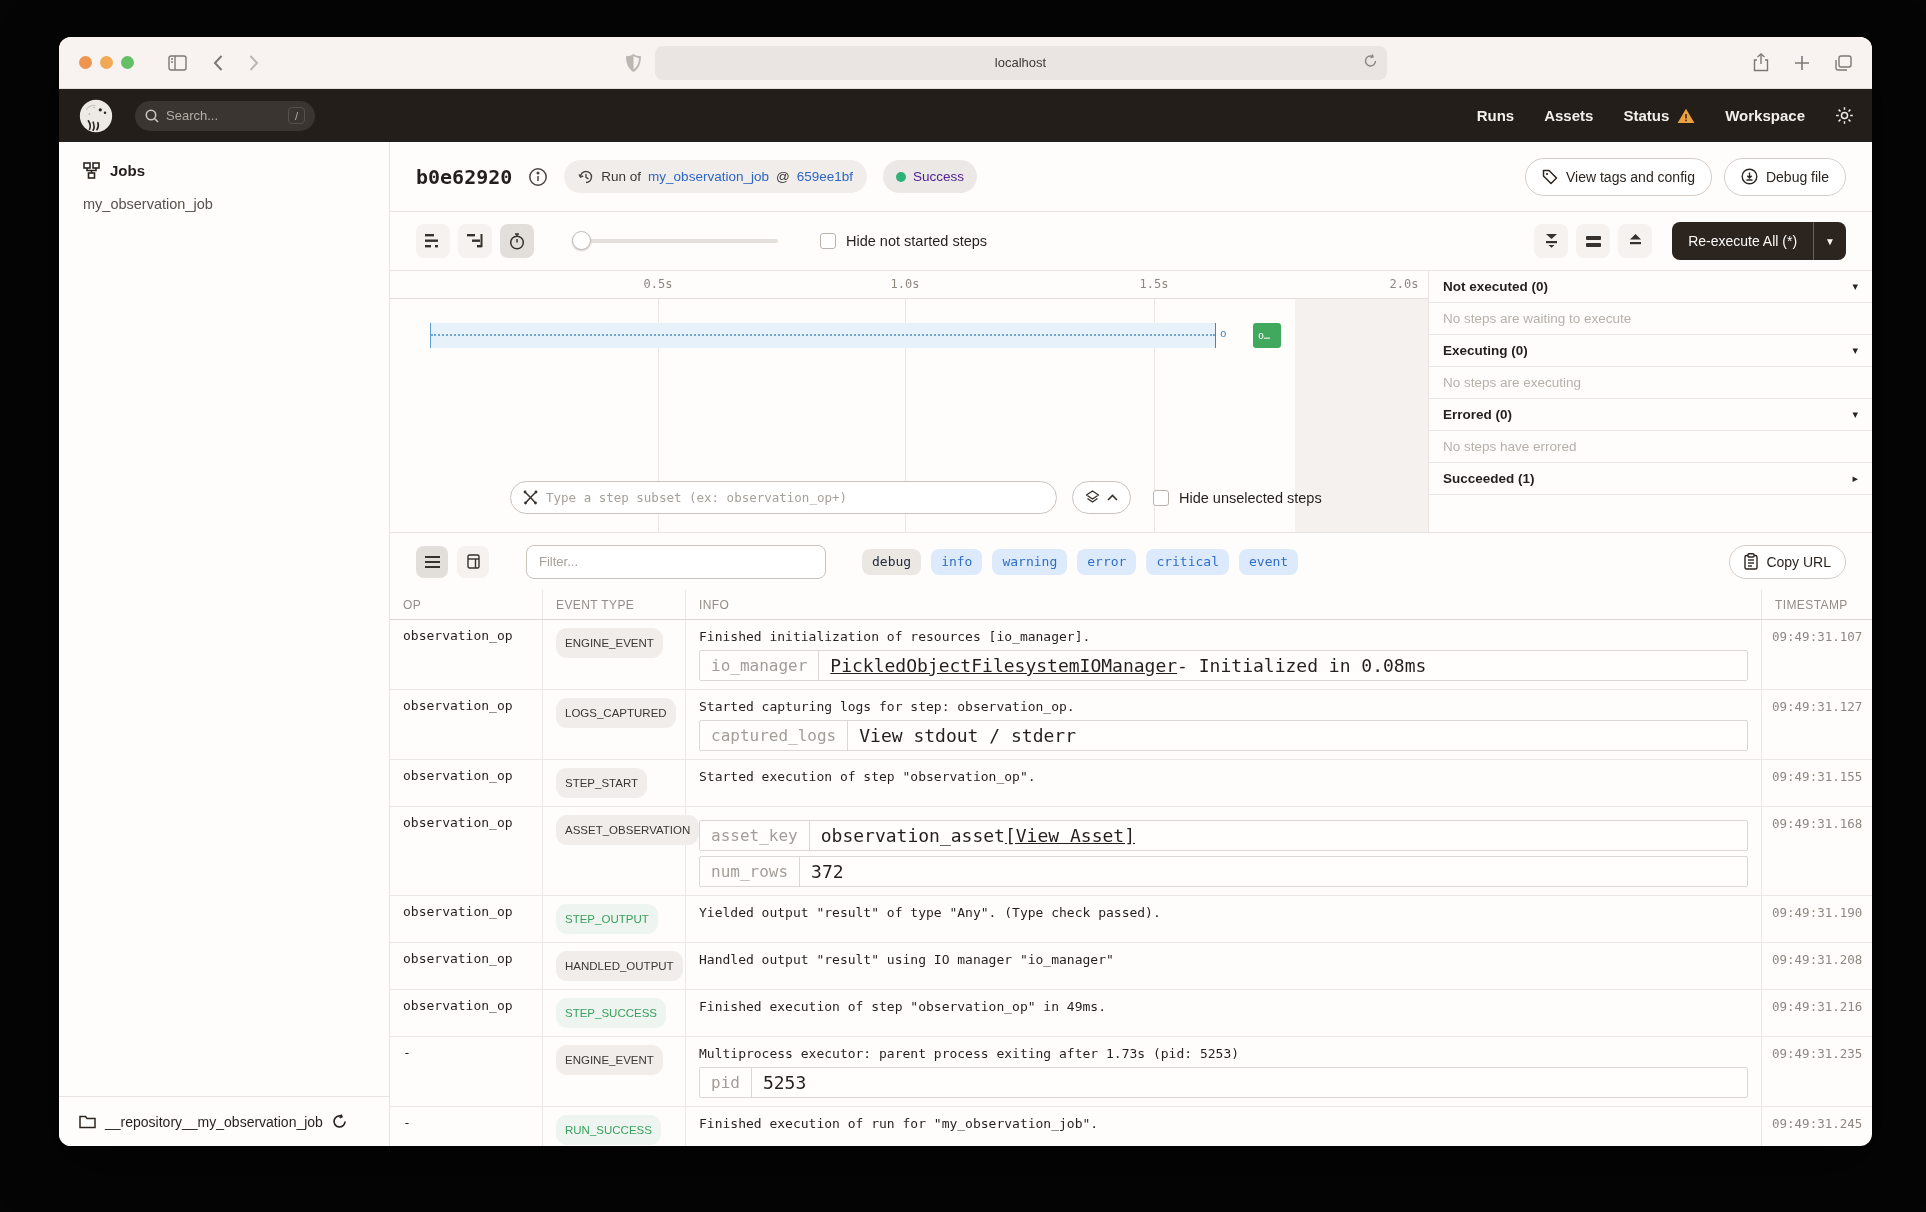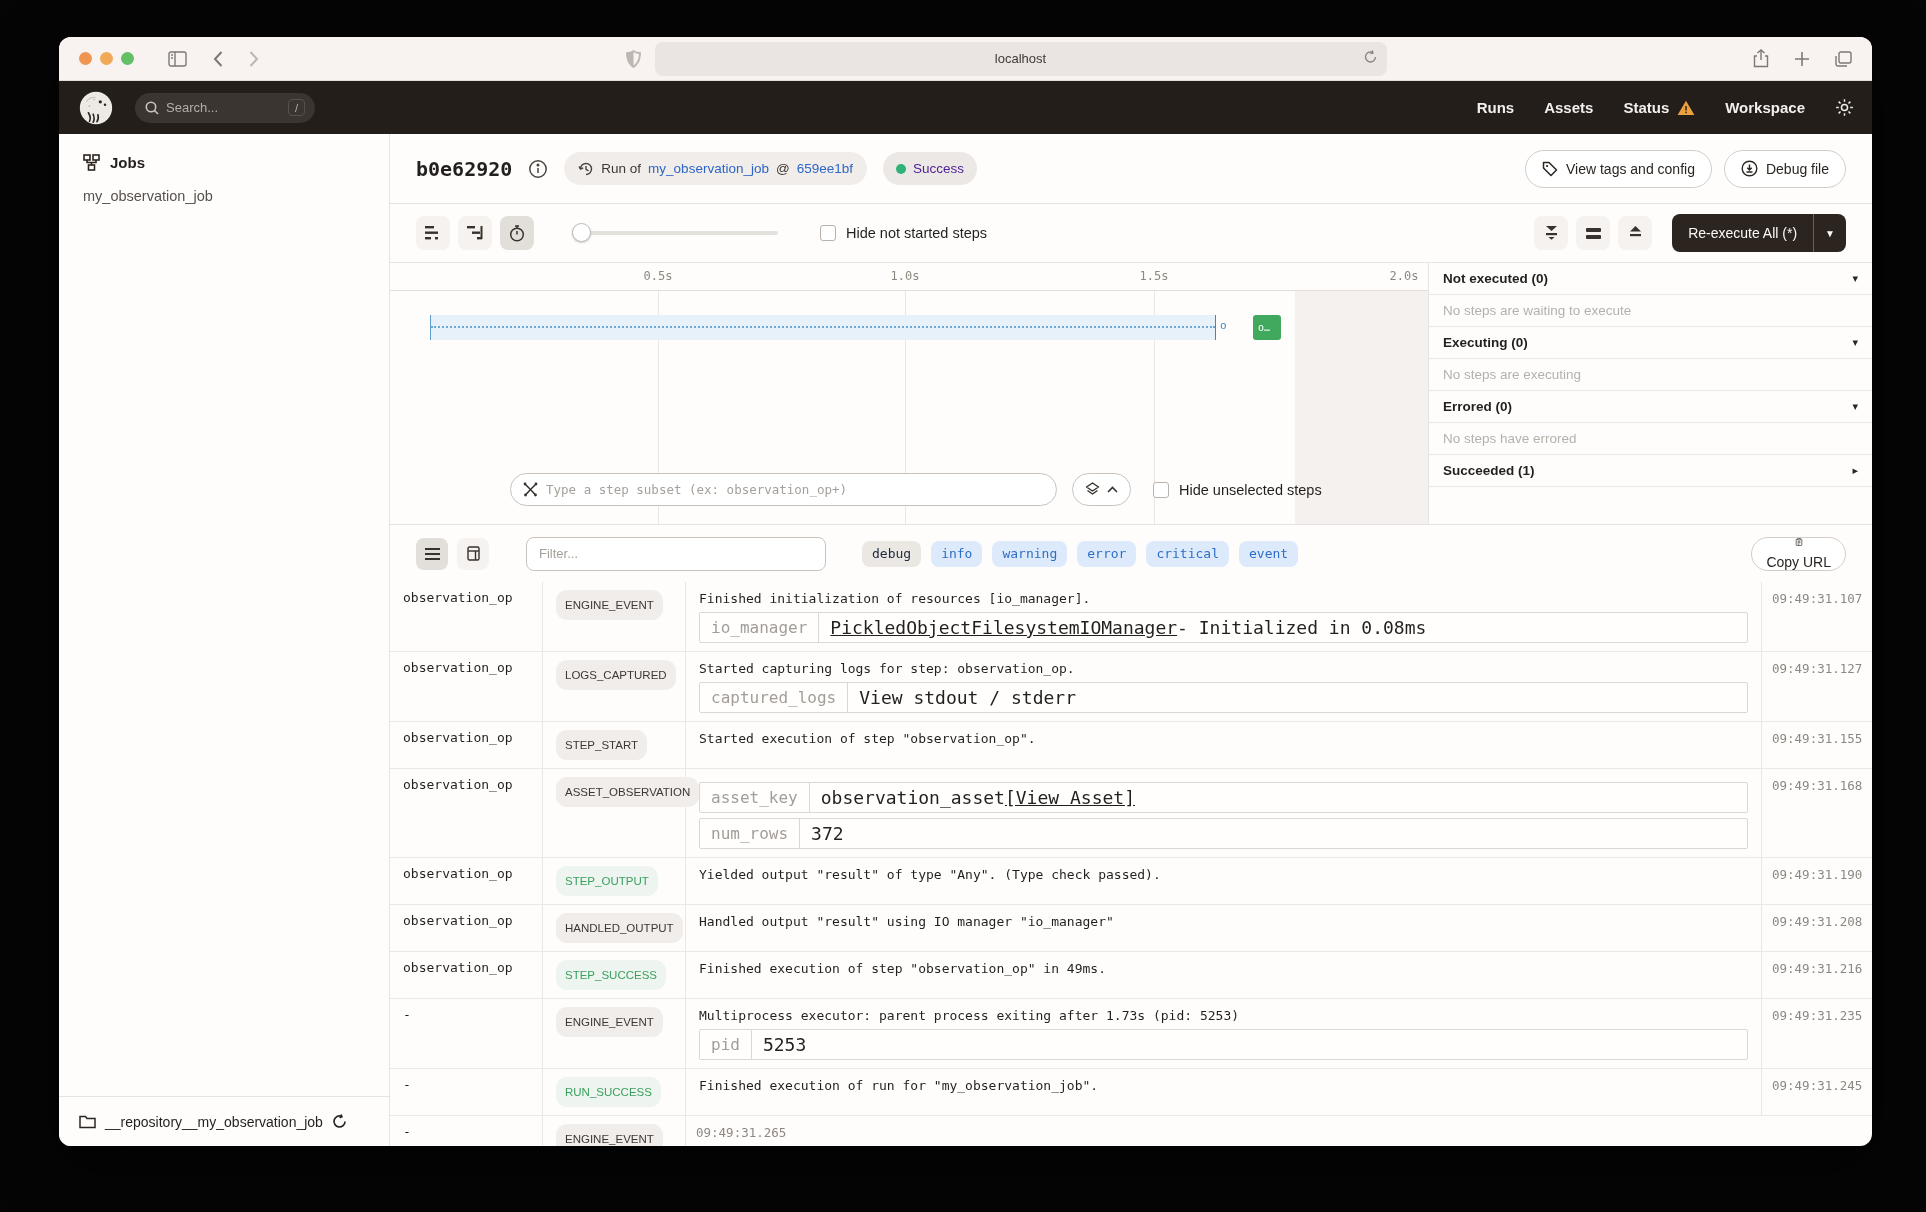--- a/index.html
+++ b/index.html
@@ -4,21 +4,21 @@
 <style>
   * { margin:0; padding:0; box-sizing:border-box; }
   html,body { width:1926px; height:1212px; background:#050505; font-family:"Liberation Sans","DejaVu Sans",sans-serif; }
   .mono { font-family:"DejaVu Sans Mono","Liberation Mono",monospace; }
 
   .window { position:absolute; left:59px; top:37px; width:1813px; height:1109px;
     border-radius:12px; overflow:hidden; background:#fffdfc; box-shadow:0 18px 60px rgba(0,0,0,.6);
     display:flex; flex-direction:column; }
 
   
-  .browser-bar { height:44px; background:#f8f3f1; border-bottom:1px solid #e3dcd9; display:flex; align-items:center; padding:0 20px; flex:0 0 auto; }
+  .browser-bar { height:52px; background:#f8f3f1; border-bottom:1px solid #e3dcd9; display:flex; align-items:center; padding:0 20px; flex:0 0 auto; }
   .tl { width:13px; height:13px; border-radius:50%; margin-right:8px; }
   .tl.red { background:#ef9552; } .tl.yellow { background:#f0a956; } .tl.green { background:#64bf67; }
   .chrome-ic { color:#7d7872; margin-left:26px; display:flex; align-items:center; }
   .chrome-ic.dim { color:#bdb7b2; }
   .spacer { flex:1; }
   .url-pill { width:732px; height:34px; background:#eae4e2; border-radius:8px; display:flex; align-items:center; justify-content:center; position:relative; }
   .url-text { font-size:13px; color:#3f3a36; }
   .reload { position:absolute; right:10px; color:#8b8580; }
 
   
@@ -95,21 +95,21 @@
   .log-toolbar { height:57px; display:flex; align-items:center; padding:0 26px; }
   .lt-icon { width:32px; height:32px; border-radius:8px; background:#f5f2ef; display:flex; align-items:center; justify-content:center; color:#37322d; margin-right:9px; }
   .lt-icon.active { background:#e2deda; }
   .filter-input { width:300px; height:34px; border:1px solid #c9c3be; border-radius:8px; background:#fff; margin-left:28px; display:flex; align-items:center; padding:0 12px; }
   .filter-input input { border:none; outline:none; width:100%; font-size:13px; color:#4a453f; background:transparent; font-family:"Liberation Sans",sans-serif; }
   .filter-input input::placeholder { color:#a6a09a; }
   .chips { display:flex; gap:10px; margin-left:36px; }
   .chip { height:26px; border-radius:8px; padding:0 10px; display:flex; align-items:center; font-size:13px; font-family:"DejaVu Sans Mono","Liberation Mono",monospace; }
   .chip.on { background:#ddeafc; color:#2f6ec7; }
   .chip.off { background:#ebe7e3; color:#222c3f; }
-  .copy-url { margin-left:auto; height:34px; border:1px solid #d3cdc9; border-radius:17px; background:#fff; display:flex; align-items:center; gap:8px; padding:0 14px; font-size:14px; color:#2b2520;flex-direction:column; }
+  .copy-url { margin-left:auto; height:34px; border:1px solid #d3cdc9; border-radius:17px; background:#fff; display:flex; align-items:center; gap:8px; padding:0 14px; font-size:14px; color:#2b2520; }
 
   
   .log-table { flex:1; display:flex; flex-direction:column; overflow:hidden; }
   .t-row { display:grid; grid-template-columns:153px 143px 1fr 110px; border-bottom:1px solid #ece7e4; }
   .t-head { border-bottom:1px solid #dcd7d3; }
   .t-head > div { font-size:12px; color:#938d87; letter-spacing:.4px; padding:8px 13px 7px; font-family:"Liberation Sans",sans-serif; }
   .c1 { border-right:1px solid #ece7e4; }
   .c2 { border-right:1px solid #ece7e4; }
   .c3 { border-right:1px solid #ece7e4; }
   .cell { padding:8px 13px; font-family:"DejaVu Sans Mono","Liberation Mono",monospace; }
@@ -451,20 +451,26 @@
               <rect x="4" y="0.8" width="6" height="3.2" rx="1" fill="#fff"></rect>
               <line x1="4" y1="7" x2="10" y2="7"></line>
               <line x1="4" y1="10" x2="10" y2="10"></line>
               <line x1="4" y1="13" x2="8" y2="13"></line>
             </svg>
           <span>Copy URL</span>
         </span>
       </div>
 
       <div class="log-table">
+        <div class="t-row t-head">
+          <div class="c1">OP</div>
+          <div class="c2">EVENT TYPE</div>
+          <div class="c3">INFO</div>
+          <div>TIMESTAMP</div>
+        </div>
         <div id="log-rows">
             <div class="t-row">
               <div class="cell op-cell c1">observation_op</div>
               <div class="cell c2"><span class="ev-pill">ENGINE_EVENT</span></div>
               <div class="cell c3">
                 <div class="msg">Finished initialization of resources [io_manager].</div>
                 <div class="meta-box">
                   <span class="meta-key">io_manager</span>
                   <span class="meta-val">
                     <span class="u">PickledObjectFilesystemIOManager</span>

